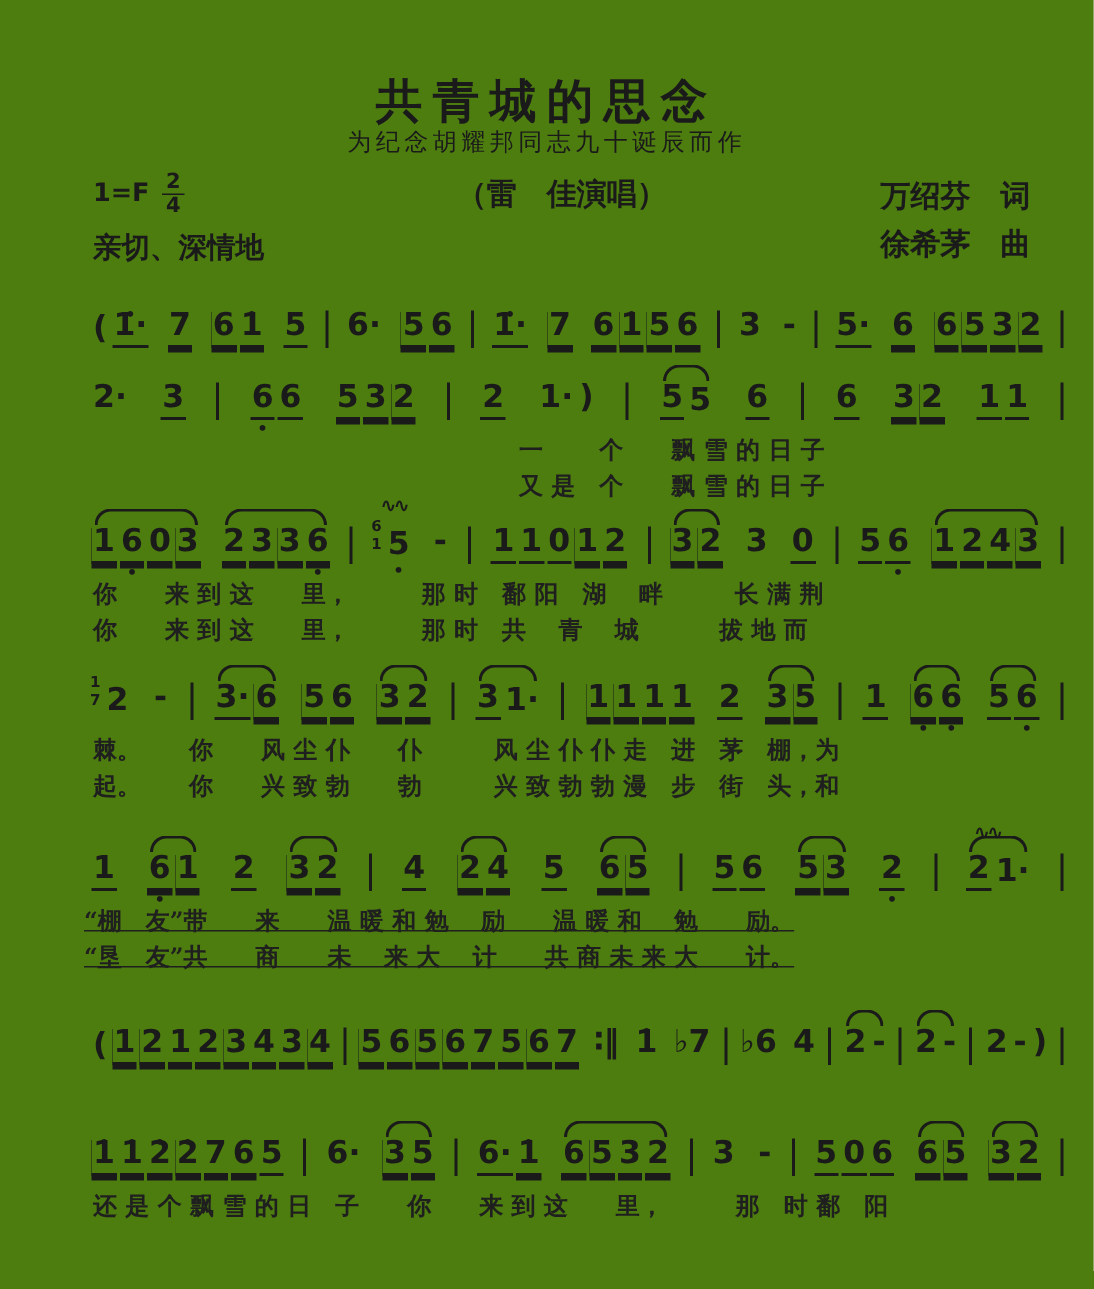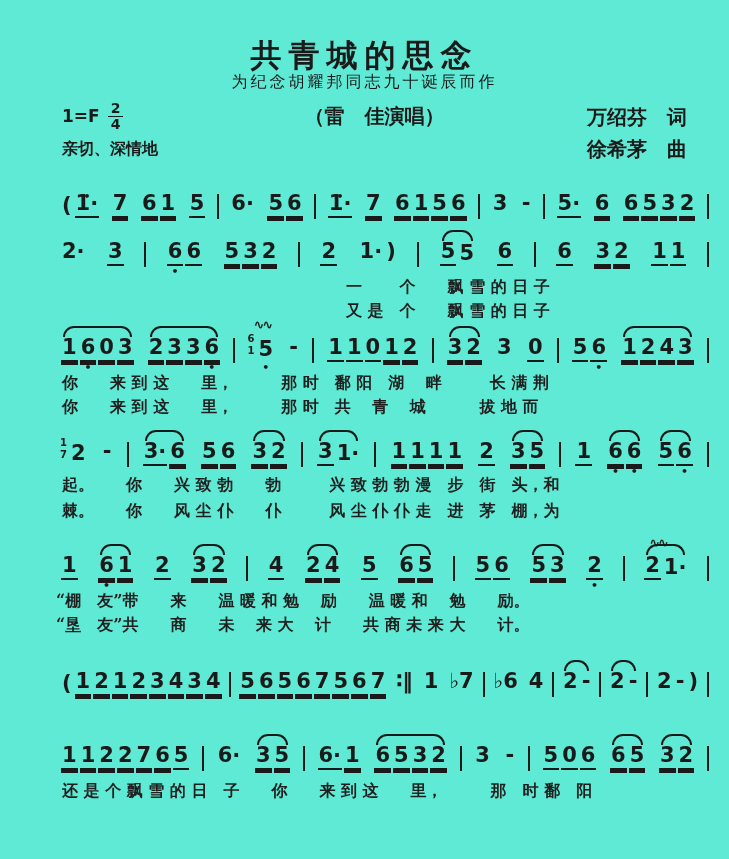--- a/index.html
+++ b/index.html
@@ -1,38 +1,38 @@
 <!DOCTYPE html>
 <html><head>
 <meta charset="utf-8">
 <style>
   html,body{margin:0;padding:0;}
   .page{
     width:729px;height:859px;box-sizing:border-box;
-    background:#5eead4;color:#1a1a1a;overflow:hidden;
+    background:#4d7c0f;color:#1a1a1a;overflow:hidden;
     font-family:"DejaVu Sans",sans-serif;
-    padding-top:38px;
+    padding-top:51px;
   }
   
   .title{
     margin:0;text-align:center;font-family:"DejaVu Serif","Liberation Serif",serif;
     font-size:31px;font-weight:700;letter-spacing:7px;line-height:1.1;
   }
   .dedication{
     text-align:center;font-family:"DejaVu Serif",serif;
     font-size:16px;letter-spacing:3px;
   }
   .meta{
     margin-top:8px;display:grid;grid-template-columns:1fr 1fr 1fr;
     padding:0 42px 0 62px;align-items:start;
   }
   .keyrow{font-weight:700;font-size:17px;display:flex;align-items:center;gap:8px;}
   .ts{display:inline-flex;flex-direction:column;align-items:center;font-size:14px;line-height:1.05;font-weight:700;}
   .ts .tst{border-bottom:1.5px solid #1a1a1a;padding:0 3px;}
-  .expr{margin-top:8px;font-size:16px;font-family:"DejaVu Serif",serif;font-weight:700;}
+  .expr{margin-top:8px;font-size:19px;font-family:"DejaVu Serif",serif;font-weight:700;}
   .meta-center{text-align:center;font-size:20px;font-family:"DejaVu Serif",serif;font-weight:700;padding-top:2px;}
   .meta-right{text-align:right;font-size:20px;font-family:"DejaVu Serif",serif;font-weight:700;line-height:1.6;}
   
   .music-line{
     display:flex;justify-content:space-between;align-items:flex-start;
     padding:0 20px 0 60px;min-height:44px;
     font-weight:700;font-size:21px;line-height:1.05;
   }
   .grp{position:relative;display:inline-flex;align-items:flex-end;padding-top:11px;}
   .grp.s::before{
@@ -49,21 +49,21 @@
   .bl{width:2px;height:25px;background:#1a1a1a;margin-top:13px;}
   .grace{display:inline-flex;flex-direction:column;align-items:center;
     font-size:10px;line-height:1.15;margin:-3px 2px 6px 0;align-self:flex-start;}
   
   .lyrics{
     font-family:"DejaVu Serif","Liberation Serif",serif;font-size:16px;
     line-height:24px;white-space:pre;color:#1f1f1f;font-weight:700;
   }
   .ind-a{padding-left:346px;}
   .ind-b{padding-left:62px;}
-  .ind-c{padding-left:56px;}
+  .ind-c{padding-left:56px;text-decoration:underline;}
   
   .mt16{margin-top:16px;} .mt4{margin-top:4px;} .mt2{margin-top:2px;}
   .mt10{margin-top:10px;} .mt20{margin-top:20px;} .mt22{margin-top:22px;} .mt30{margin-top:30px;}
 </style>
 </head>
 <body>
 
 <div class="page">
 
   <h1 class="title">共青城的思念</h1>
@@ -308,22 +308,22 @@
         <span class="note u2"><span class="tx">6</span><span class="db">•</span></span>
         <span class="note u2"><span class="tx">6</span><span class="db">•</span></span>
       </span>
       <span class="grp s">
         <span class="note u1"><span class="tx">5</span></span>
         <span class="note u1"><span class="tx">6</span><span class="db">•</span></span>
       </span>
       <span class="bl"></span>
     </div>
 
+  <div class="lyrics ind-b mt2">棘。　　你　　风 尘 仆　　仆　　　风 尘 仆 仆 走　进　茅　棚，为</div>
   <div class="lyrics ind-b">起。　　你　　兴 致 勃　　勃　　　兴 致 勃 勃 漫　步　街　头，和</div>
-  <div class="lyrics ind-b mt2">棘。　　你　　风 尘 仆　　仆　　　风 尘 仆 仆 走　进　茅　棚，为</div>
 
   <div class="music-line mt20">
       <span class="grp">
         <span class="note u1"><span class="tx">1</span></span>
       </span>
       <span class="grp s">
         <span class="note u2"><span class="tx">6</span><span class="db">•</span></span>
         <span class="note u2"><span class="tx">1</span></span>
       </span>
       <span class="grp">

